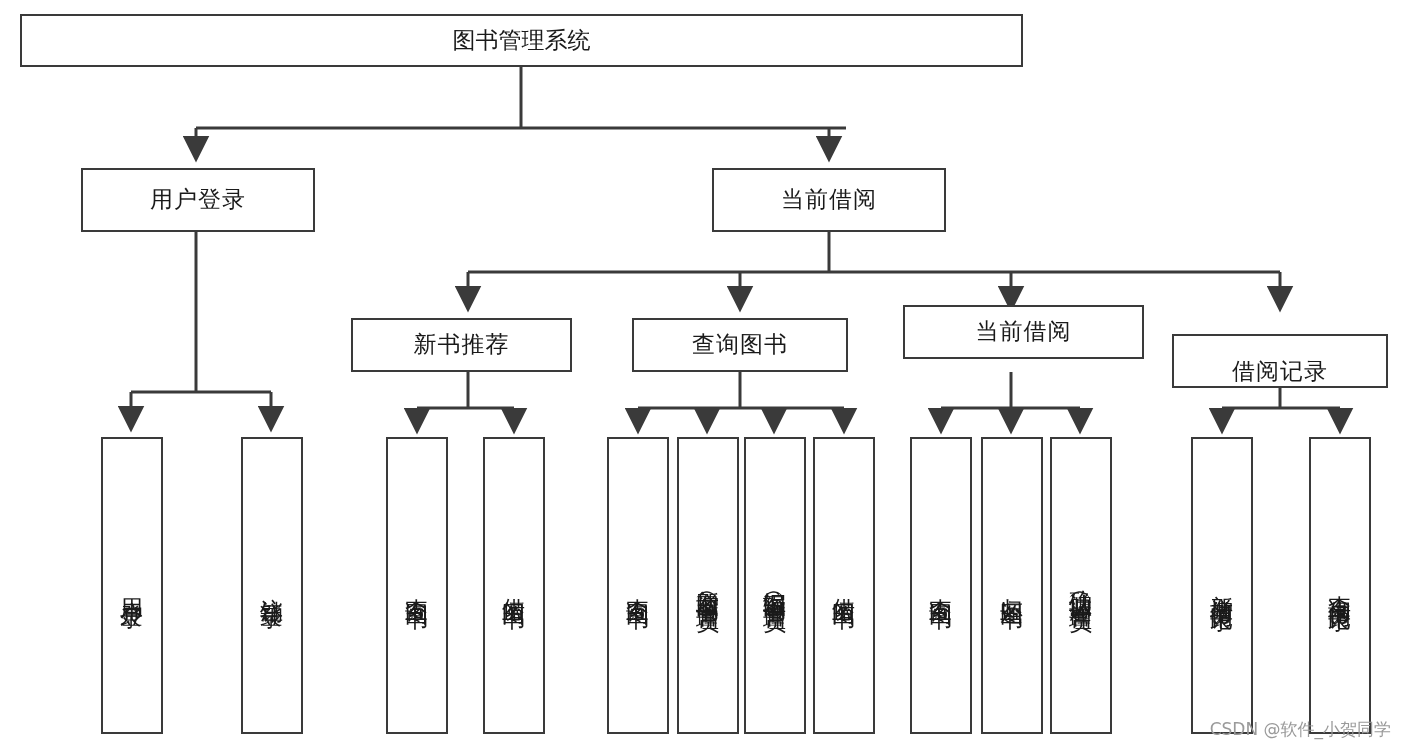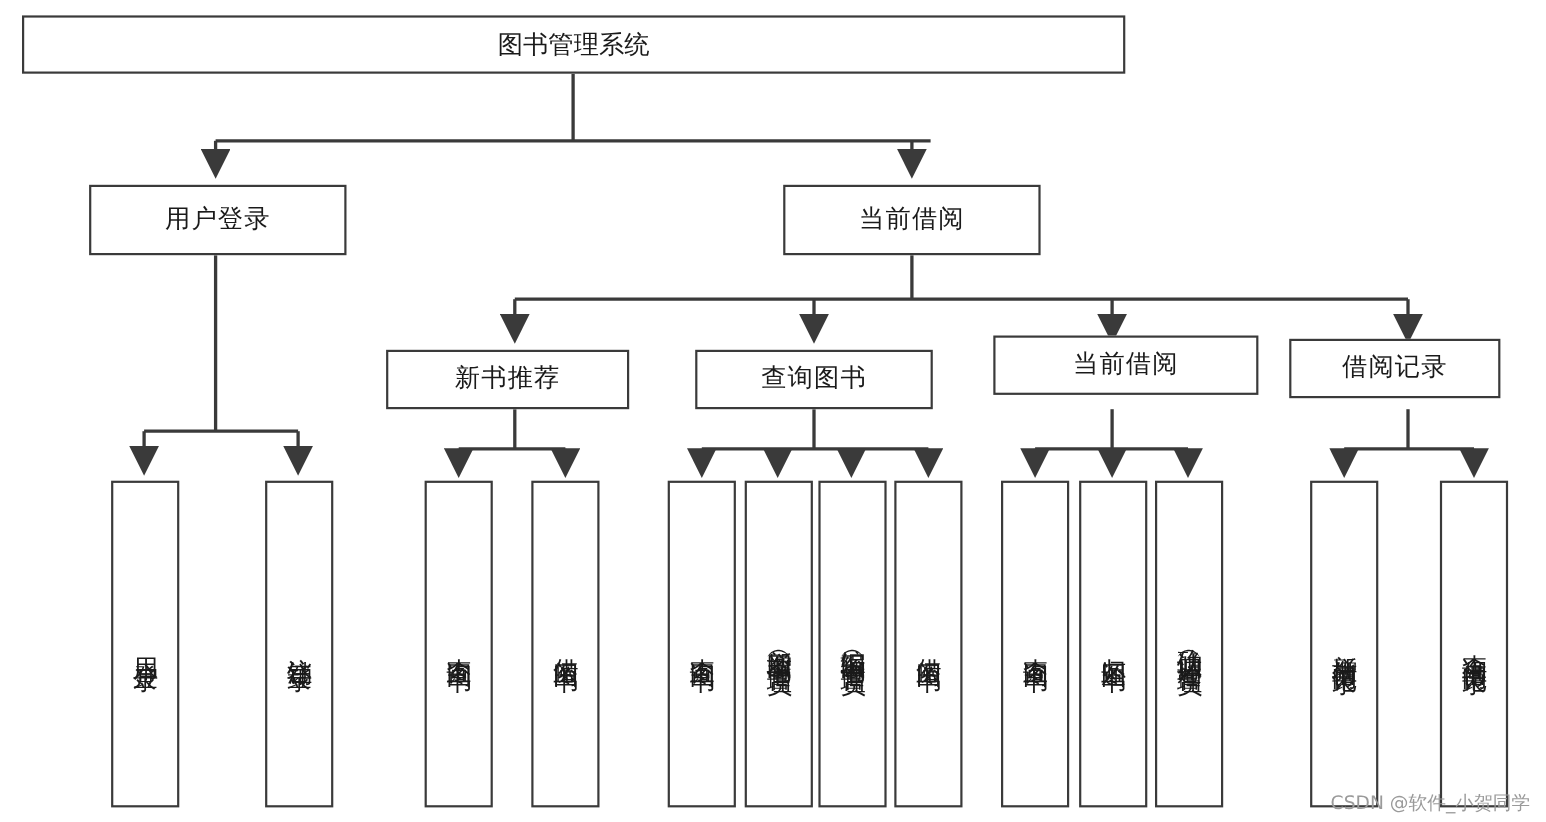--- a/index.html
+++ b/index.html
@@ -145,21 +145,21 @@
 
   <div class="node horiz" style="left:351px; top:318px; width:221px; height:54px;">
     <span>新书推荐</span>
   </div>
   <div class="node horiz" style="left:632px; top:318px; width:216px; height:54px;">
     <span>查询图书</span>
   </div>
   <div class="node horiz" style="left:903px; top:305px; width:241px; height:54px;">
     <span>当前借阅</span>
   </div>
-  <div class="node horiz" style="left:1172px; top:308px; width:192px; height:54px;">
+  <div class="node horiz" style="left:1172px; top:334px; width:216px; height:54px;align-items:flex-end;">
     <span>借阅记录</span>
   </div>
 
   <div class="leaf" style="left:101px; top:437px; width:62px; height:297px;">
     <span class="vtext">用户登录</span>
   </div>
   <div class="leaf" style="left:241px; top:437px; width:62px; height:297px;">
     <span class="vtext">注销登录</span>
   </div>
 

